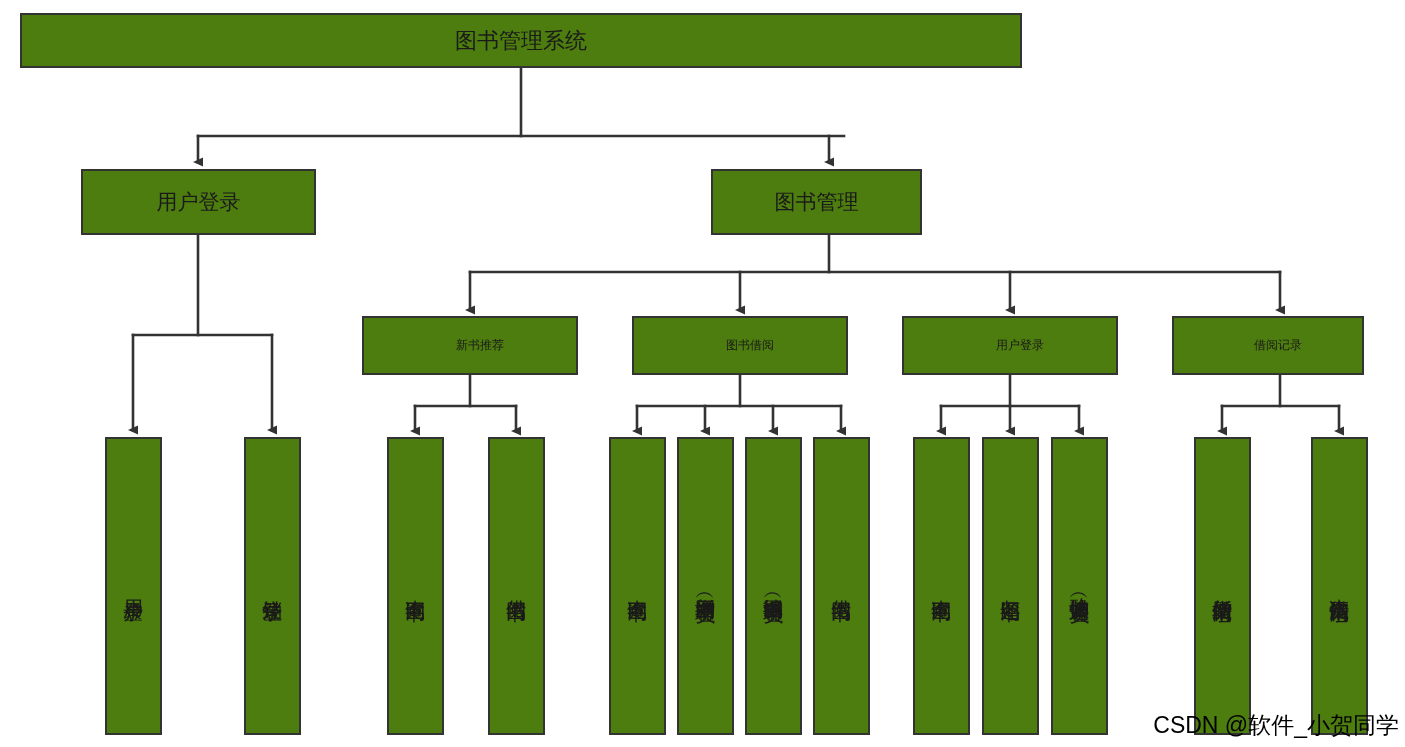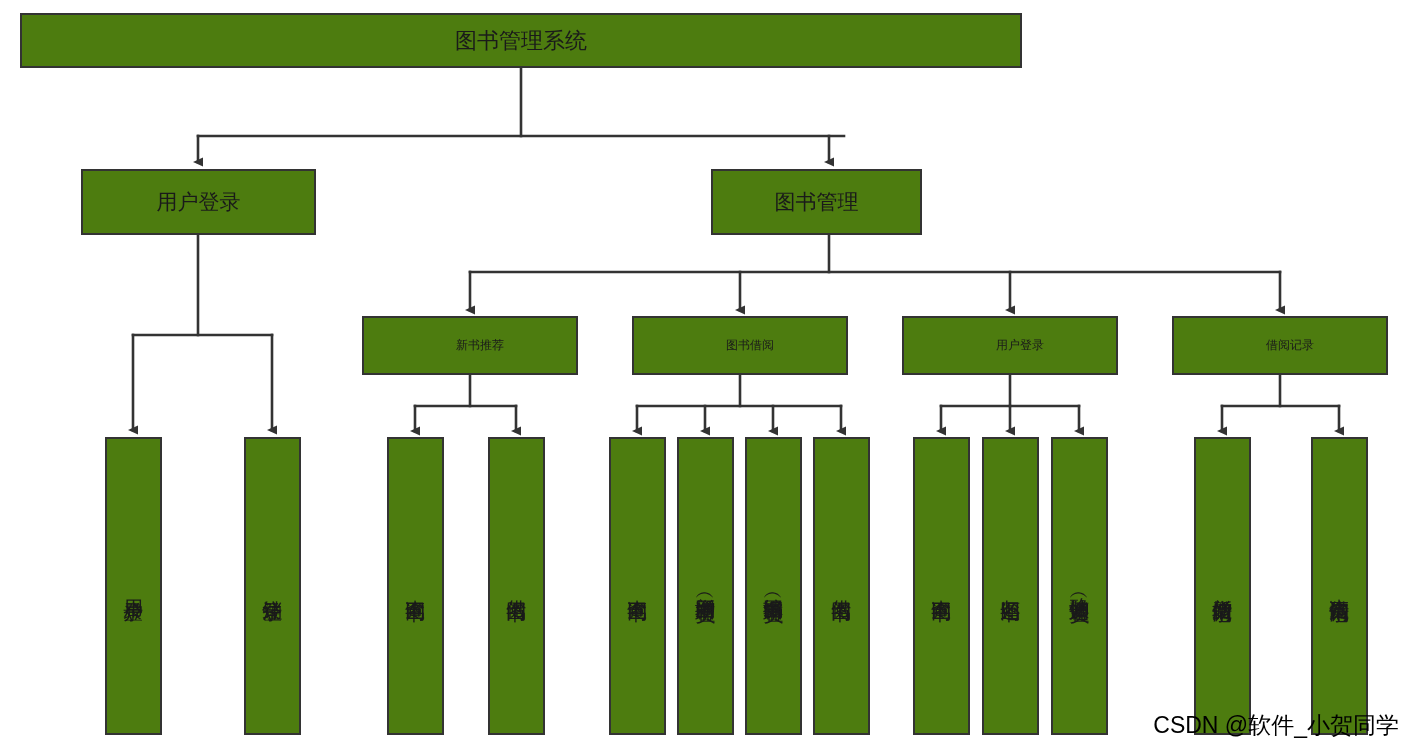--- a/index.html
+++ b/index.html
@@ -107,21 +107,21 @@
 
   <div class="node lvl2" style="left:362px;top:316px;width:216px;height:59px;">
     <span class="label">新书推荐</span>
   </div>
   <div class="node lvl2" style="left:632px;top:316px;width:216px;height:59px;">
     <span class="label">图书借阅</span>
   </div>
   <div class="node lvl2" style="left:902px;top:316px;width:216px;height:59px;">
     <span class="label">用户登录</span>
   </div>
-  <div class="node lvl2" style="left:1172px;top:316px;width:216px;height:59px;">
+  <div class="node lvl2" style="left:1172px;top:316px;width:192px;height:59px;">
     <span class="label">借阅记录</span>
   </div>
 
   <div class="node leaf" style="left:105px;top:437px;width:57px;height:298px;">
     <span class="label">用户登录</span>
   </div>
   <div class="node leaf" style="left:244px;top:437px;width:57px;height:298px;">
     <span class="label">注销登录</span>
   </div>
 

